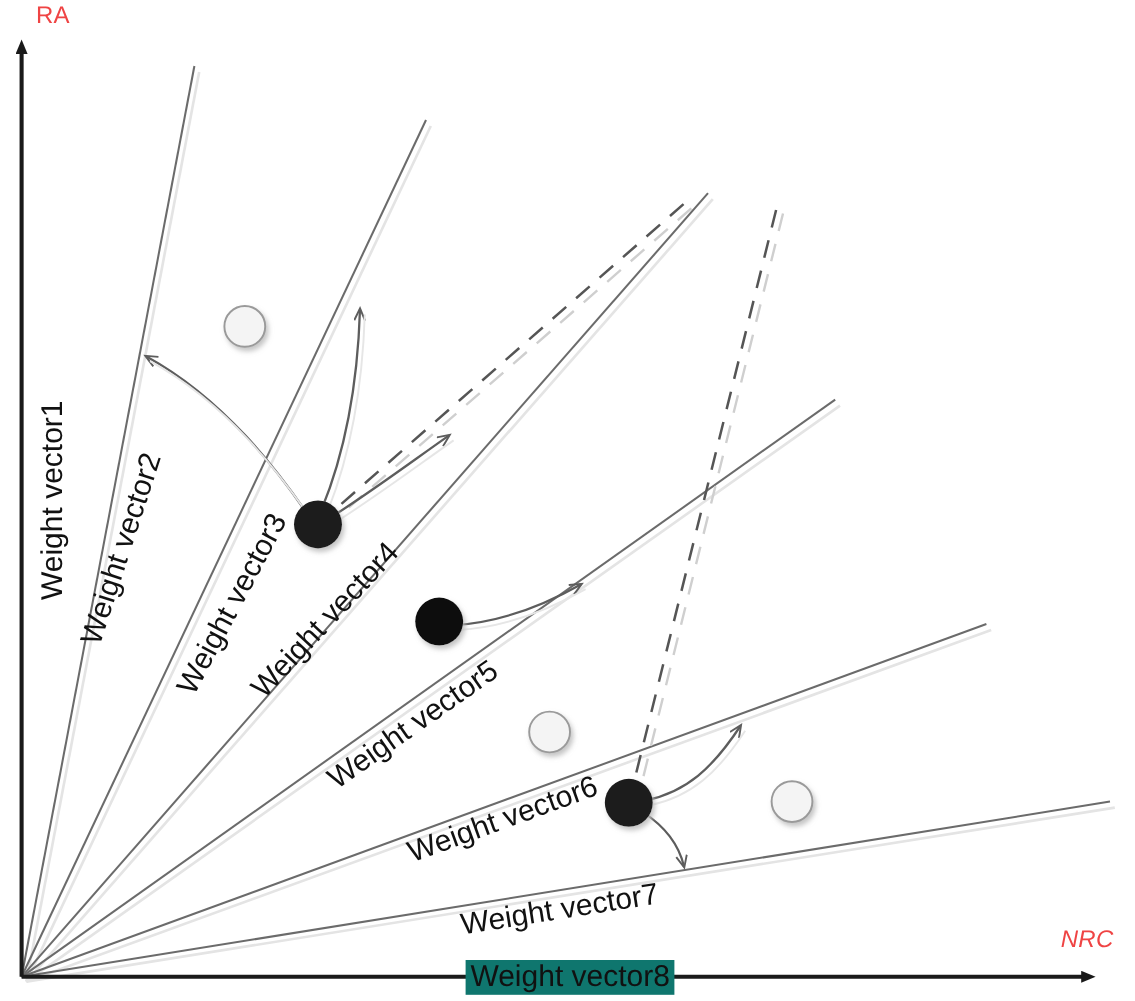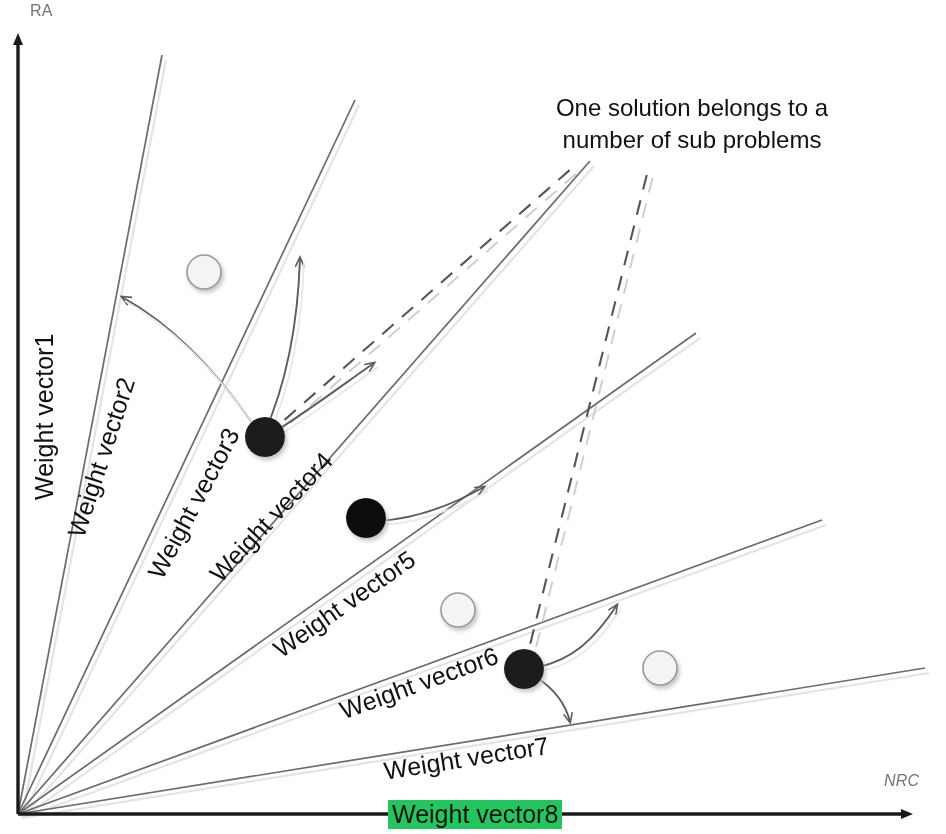--- a/index.html
+++ b/index.html
@@ -1,19 +1,19 @@
 <!DOCTYPE html>
 <html><head>
 <meta charset="utf-8">
 <style>
   html,body{margin:0;padding:0;background:#ffffff;}
   body{font-family:"Liberation Sans", sans-serif;}
   #stage{position:relative;width:946px;height:834px;background:#fff;overflow:hidden;}
   svg{position:absolute;left:0;top:0;width:946px;height:834px;}
-  .axis-label{position:absolute;font-size:16px;color:#737373;letter-spacing:.2px;white-space:nowrap;}
+  .axis-label{position:absolute;font-size:20px;color:#ef4444;letter-spacing:.2px;white-space:nowrap;}
   #ra-label{left:30px;top:2px;}
   #nrc-label{left:884px;top:772px;font-style:italic;}
   .vec-label{position:absolute;font-size:25px;color:#111;white-space:nowrap;transform-origin:0 0;}
   #callout{position:absolute;left:537px;top:92px;width:310px;font-size:24px;color:#111;
            line-height:1.32;text-align:center;}
 </style>
 </head>
 <body>
 
 <div id="stage">
@@ -93,34 +93,30 @@
     <g>
       <circle cx="265" cy="437" r="20" fill="#1d1d1d" filter="url(#softshadow)"></circle>
       <circle cx="366" cy="518" r="20" fill="#0d0d0d" filter="url(#softshadow)"></circle>
       <circle cx="524" cy="669" r="20" fill="#1d1d1d" filter="url(#softshadow)"></circle>
     </g>
   </svg>
 
   <div class="axis-label" id="ra-label">RA</div>
   <div class="axis-label" id="nrc-label">NRC</div>
 
-  <div id="callout">
-    <div>One solution belongs to a</div>
-    <div>number of sub problems</div>
-  </div>
 
   <div class="vec-label" style="left:30px; top:500px; transform:rotate(-90deg);">Weight vector1</div>
 
   <div class="vec-label" style="left:62px; top:532px; transform:rotate(-72deg);">Weight vector2</div>
 
   <div class="vec-label" style="left:142px; top:570px; transform:rotate(-62deg);">Weight vector3</div>
 
   <div class="vec-label" style="left:204px; top:568px; transform:rotate(-47deg);">Weight vector4</div>
 
   <div class="vec-label" style="left:268px; top:640px; transform:rotate(-35deg);">Weight vector5</div>
 
   <div class="vec-label" style="left:336px; top:698px; transform:rotate(-20deg);">Weight vector6</div>
 
   <div class="vec-label" style="left:382px; top:757px; transform:rotate(-9deg);">Weight vector7</div>
 
-  <div class="vec-label" style="left:388px; top:800px; transform:rotate(0deg); background:#22c55e; padding:0 4px;">Weight vector8</div>
+  <div class="vec-label" style="left:388px; top:800px; transform:rotate(0deg); background:#0f766e; padding:0 4px;">Weight vector8</div>
 
 </div>
 
 </body></html>

